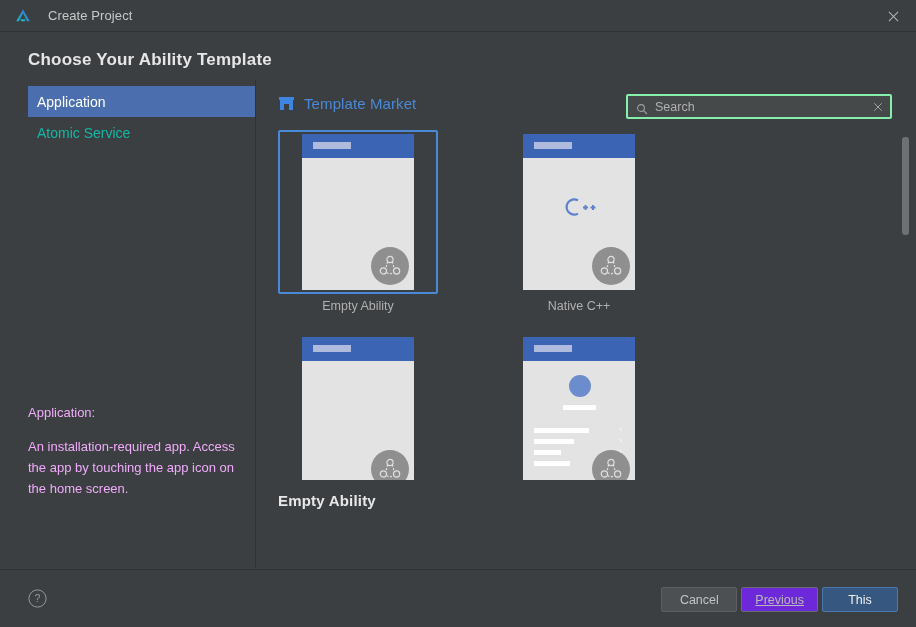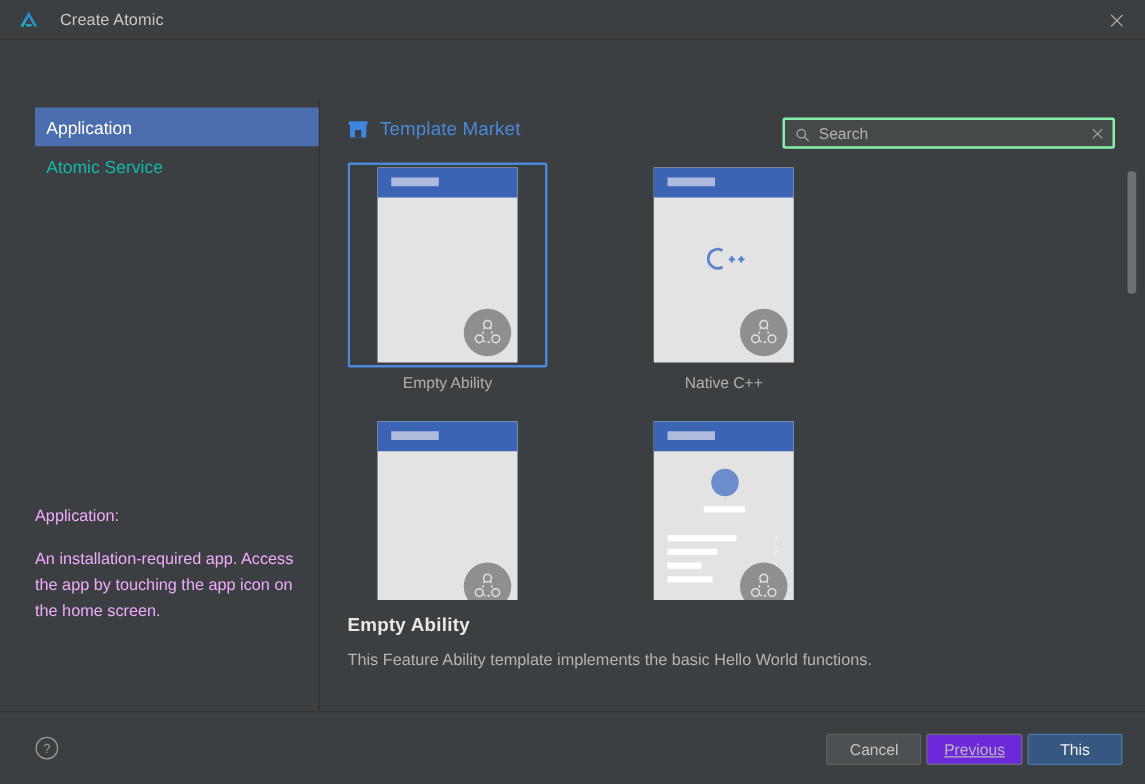--- a/index.html
+++ b/index.html
@@ -270,28 +270,29 @@
         <defs>
           <linearGradient id="lg" x1="0" y1="1" x2="1" y2="0">
             <stop offset="0" stop-color="#1fb6c8"></stop>
             <stop offset="1" stop-color="#2f6fd0"></stop>
           </linearGradient>
         </defs>
         <path d="M12 3 L21 19 L17.6 19 L12 8.6 L6.4 19 L3 19 Z" fill="url(#lg)"></path>
         <path d="M8.4 16.4 L15.6 16.4 L14.2 19 L9.8 19 Z" fill="#1fb6c8"></path>
       </svg>
     </span>
-    <span class="titlebar-title">Create Atomic</span>
+    <span class="titlebar-title">Create Project</span>
     <span class="titlebar-close">
       <svg viewBox="0 0 12 12" width="11" height="11">
         <path d="M1 1 L11 11 M11 1 L1 11" stroke="currentColor" stroke-width="1.1" fill="none"></path>
       </svg>
     </span>
   </div>
 
+  <div class="page-title">Choose Your Ability Template</div>
 
   <div class="sidebar">
     <div class="sidebar-list">
       <div class="sidebar-item selected">
         <span>Application</span>
       </div>
       <div class="sidebar-item">
         <span>Atomic Service</span>
       </div>
     </div>
@@ -432,21 +433,20 @@
 
       </div>
     </div>
 
     <div class="scrollbar-track">
       <div class="scrollbar-thumb"></div>
     </div>
 
     <div class="detail">
       <div class="detail-title">Empty Ability</div>
-      <div class="detail-desc">This Feature Ability template implements the basic Hello World functions.</div>
     </div>
   </div>
 
   <div class="footer">
     <span class="help-btn">
       <svg viewBox="0 0 19 19" width="19" height="19">
         <circle cx="9.5" cy="9.5" r="8.6" stroke="currentColor" stroke-width="1" fill="none"></circle>
         <text x="9.5" y="13.4" text-anchor="middle" font-family="Liberation Sans, sans-serif" font-size="10.5" fill="currentColor">?</text>
       </svg>
     </span>

